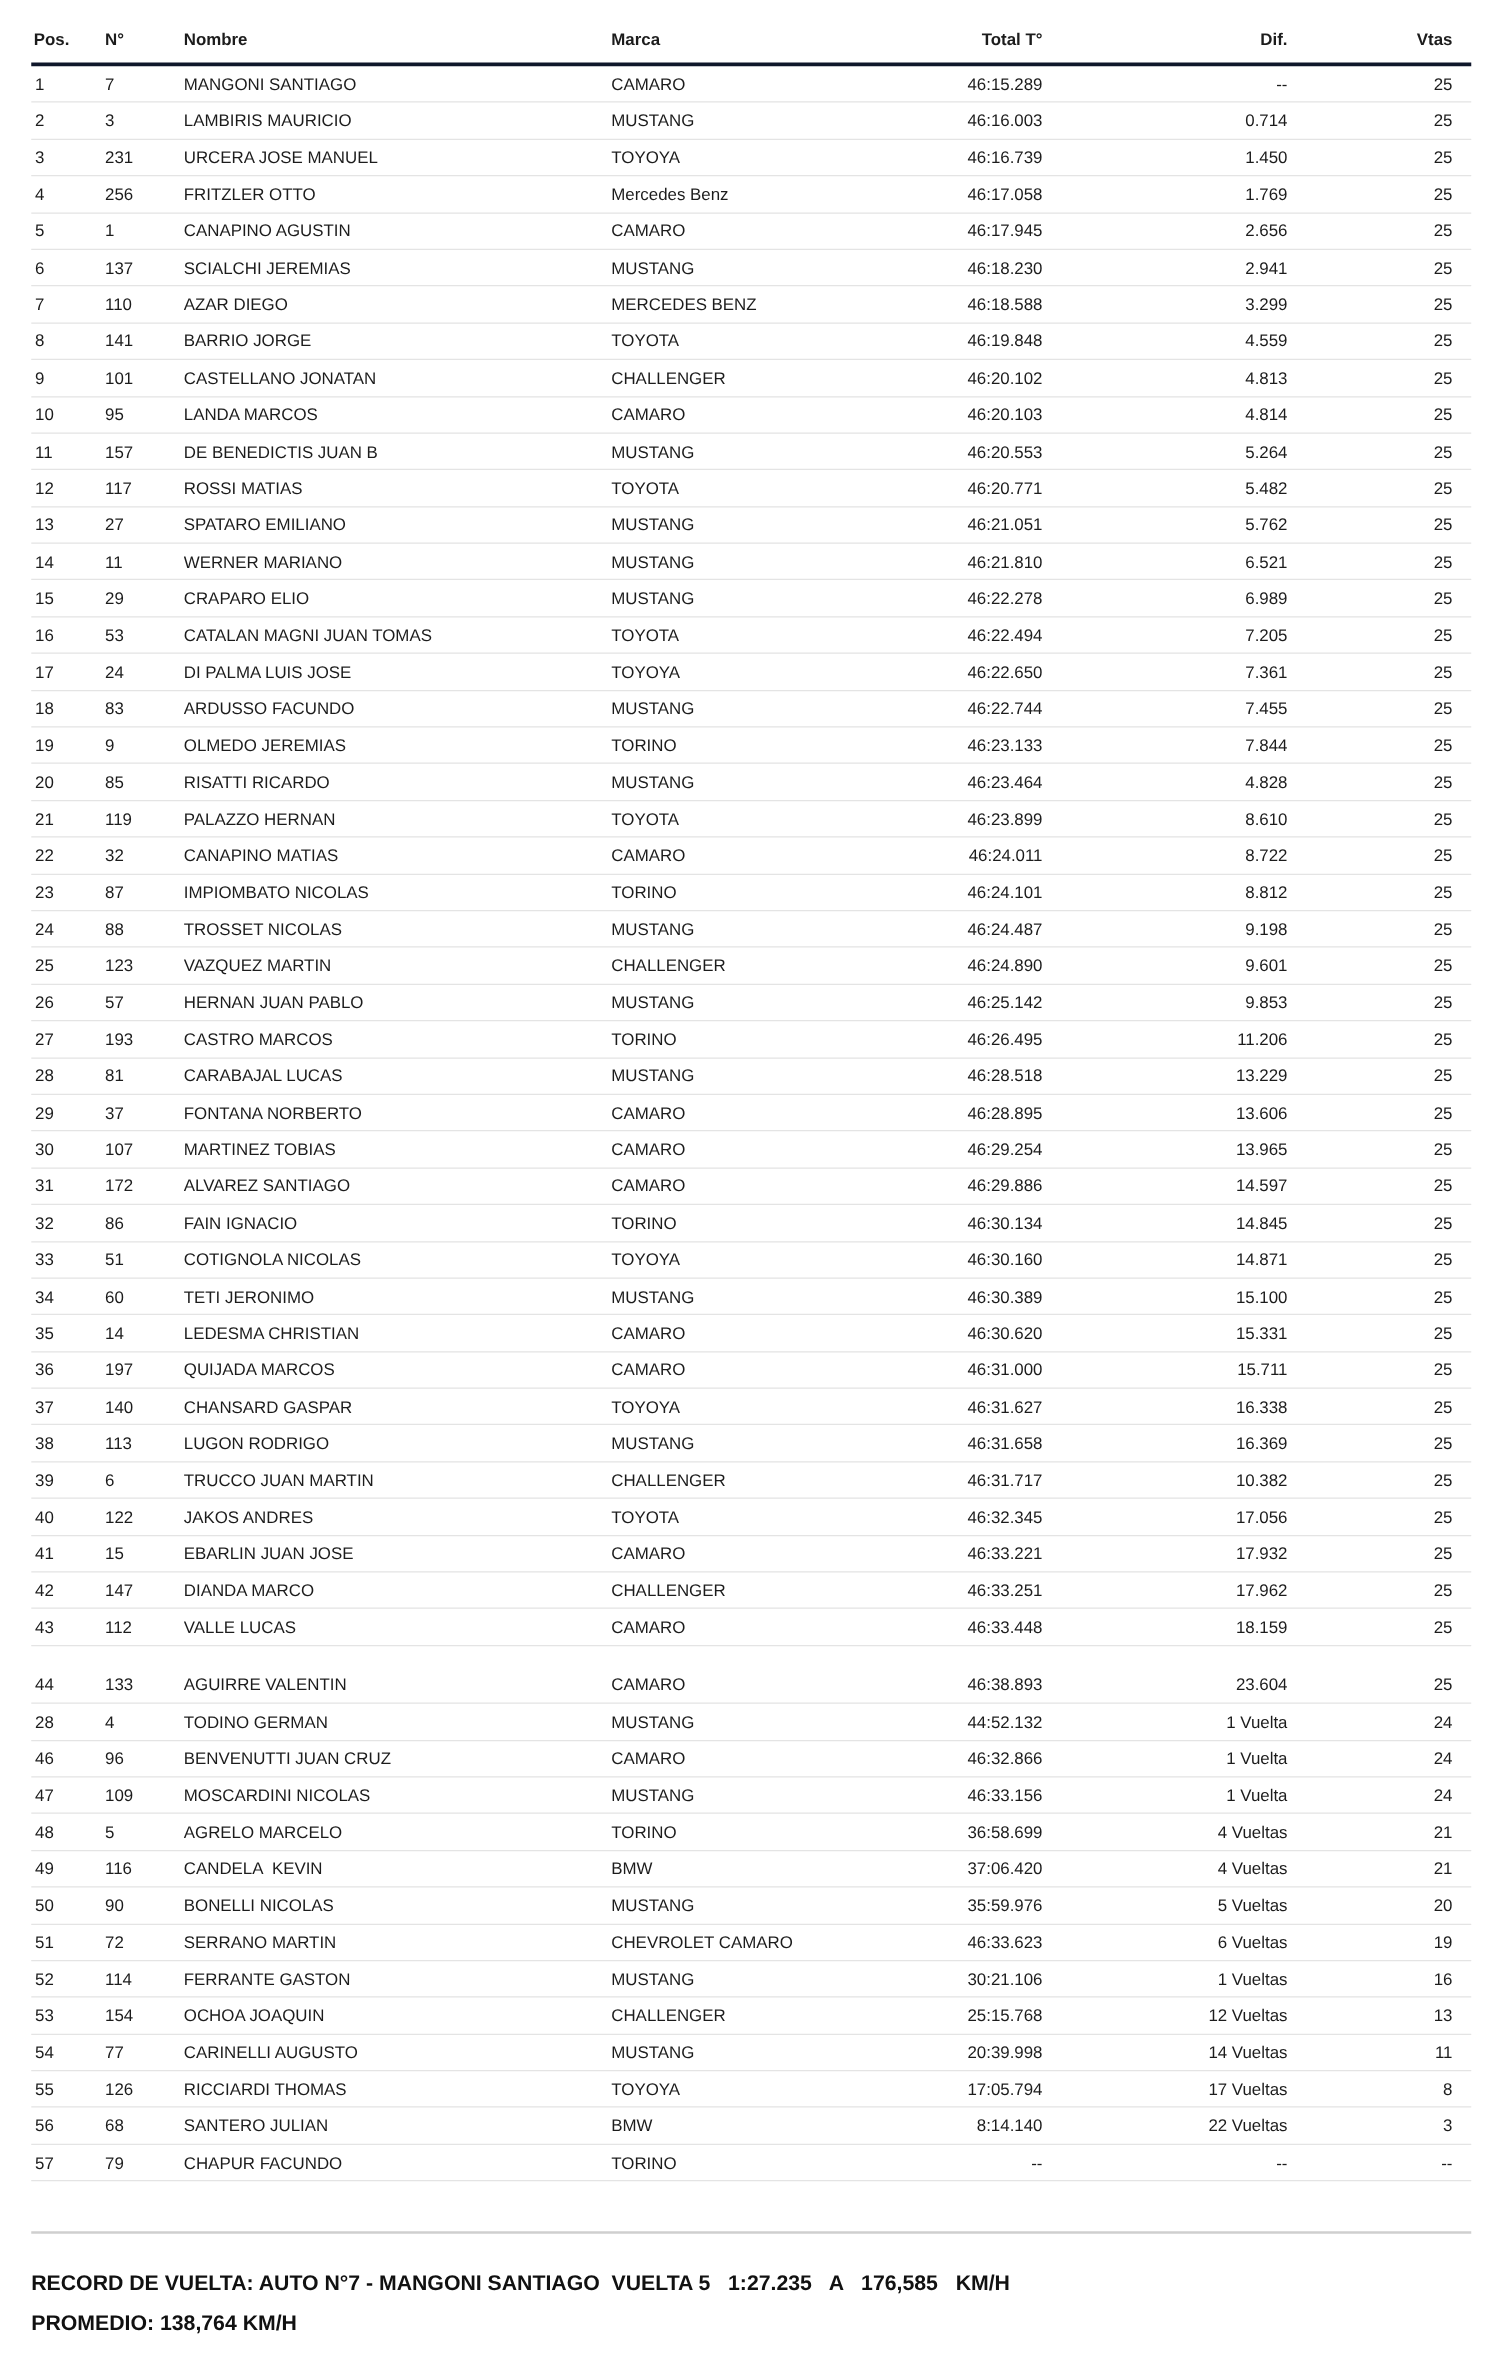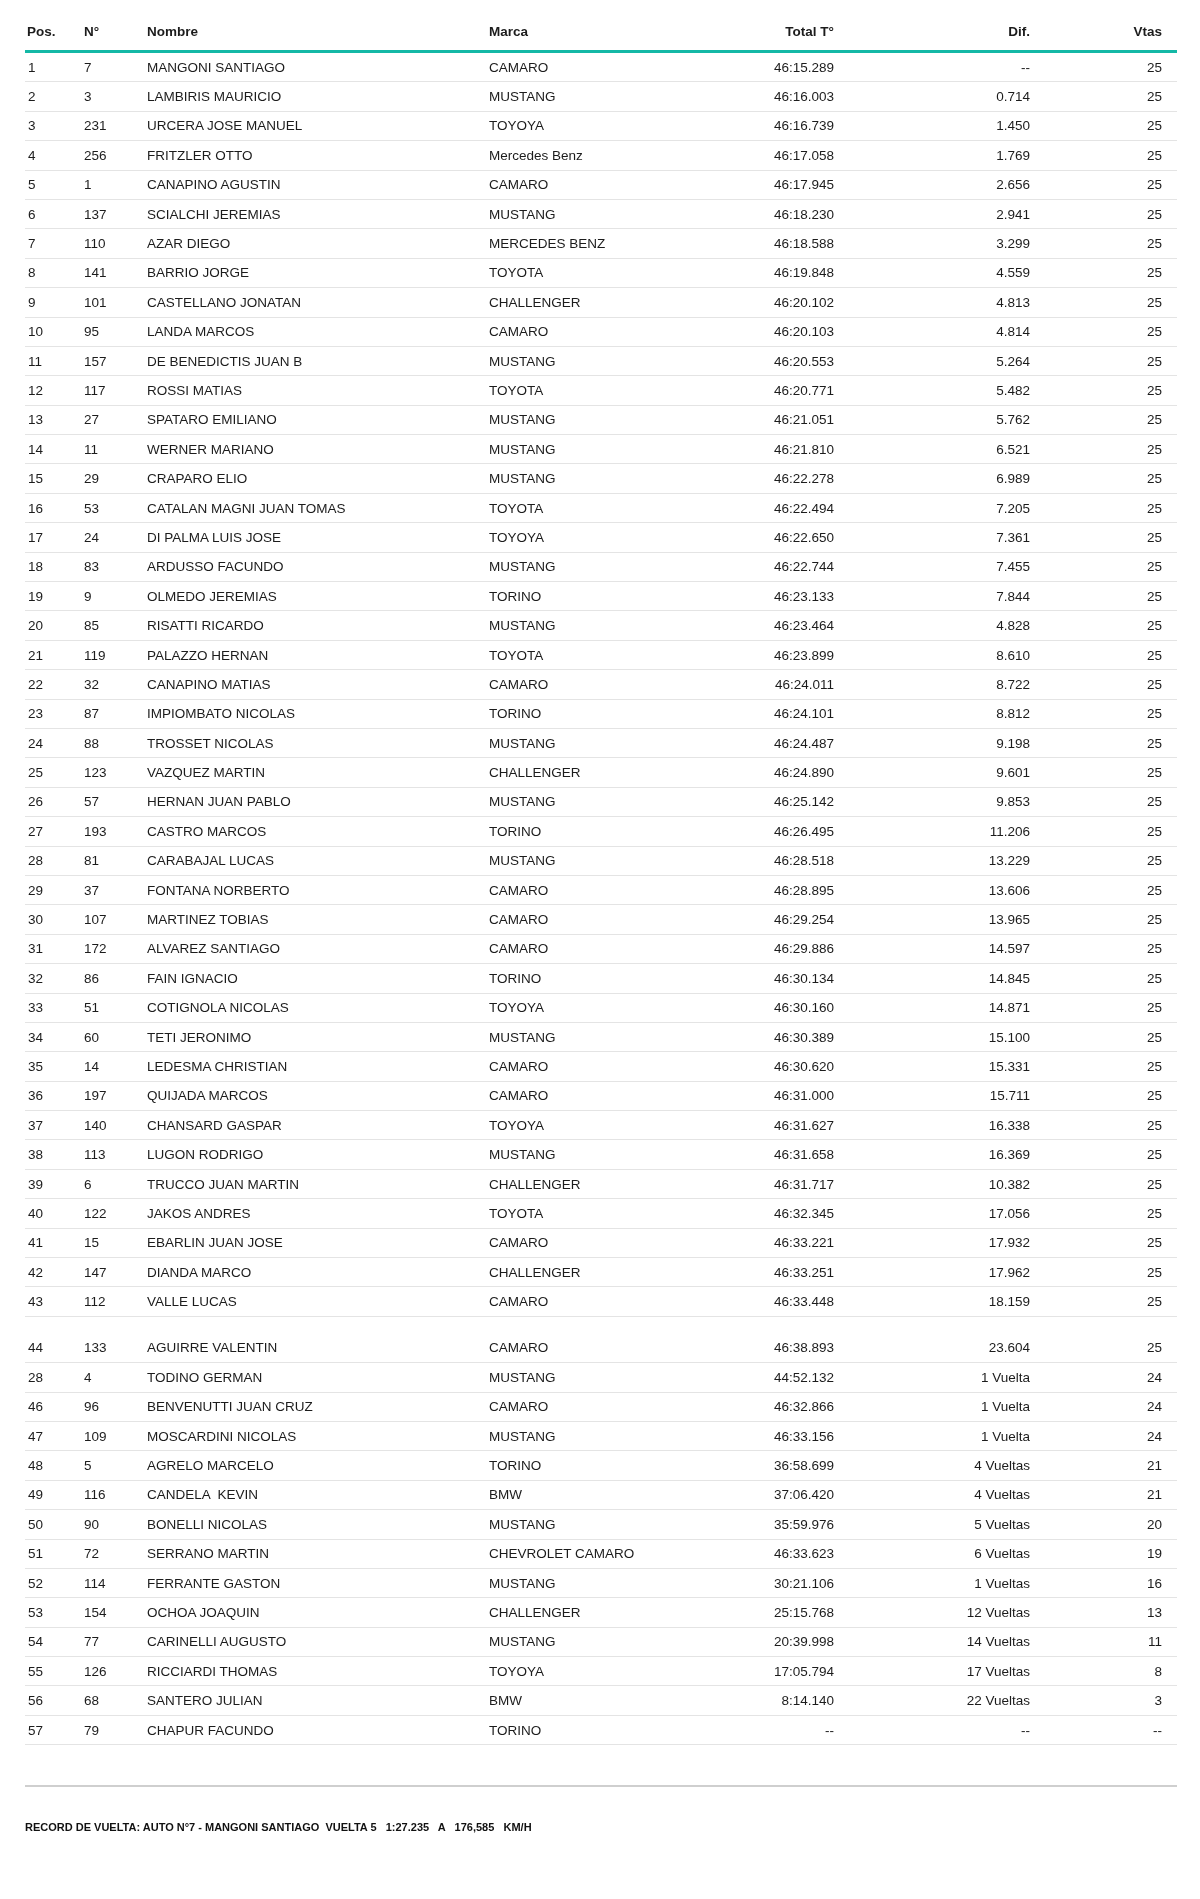--- a/index.html
+++ b/index.html
@@ -21,21 +21,21 @@
     top: 17px;
     width: 1152px;
   }
   .grid-row {
     display: grid;
     grid-template-columns: 59px 63px 342px 216px 129px 196px 132px;
     align-items: center;
   }
   .thead {
     height: 33px;
-    border-bottom: 3px solid #14b8a6;
+    border-bottom: 3px solid #0f172a;
     font-weight: bold;
     font-size: 13.5px;
   }
   .thead .cell { padding-bottom: 4px; }
   .row {
     box-sizing: border-box;
     height: 29.4px;
     border-bottom: 1px solid #e4e4e4;
     font-size: 13.5px;
   }
@@ -49,21 +49,21 @@
   .cell.c-total, .cell.c-dif, .cell.c-vtas { text-align: right; }
   .thead .cell.c-pos { padding-left: 2px; }
   .section-rule {
     margin-top: 40px;
     border-top: 2px solid #cfcfcf;
     height: 0;
   }
   .footer {
     margin-top: 31px;
     font-weight: bold;
-    font-size: 11px;
+    font-size: 17px;
     color: #111111;
     line-height: 18px;
   }
   .footer .line { white-space: pre-wrap; }
   .footer .line + .line { margin-top: 14px; }
 </style>
 </head>
 <body>
 
 <div class="sheet">
@@ -647,15 +647,16 @@
       <div class="cell c-total">--</div>
       <div class="cell c-dif">--</div>
       <div class="cell c-vtas">--</div>
     </div>
   </div>
 
   <div class="section-rule"></div>
 
   <div class="footer">
     <div class="line">RECORD DE VUELTA: AUTO N°7 - MANGONI SANTIAGO  VUELTA 5   1:27.235   A   176,585   KM/H</div>
+    <div class="line">PROMEDIO: 138,764 KM/H</div>
   </div>
 
 </div>
 
 </body></html>

